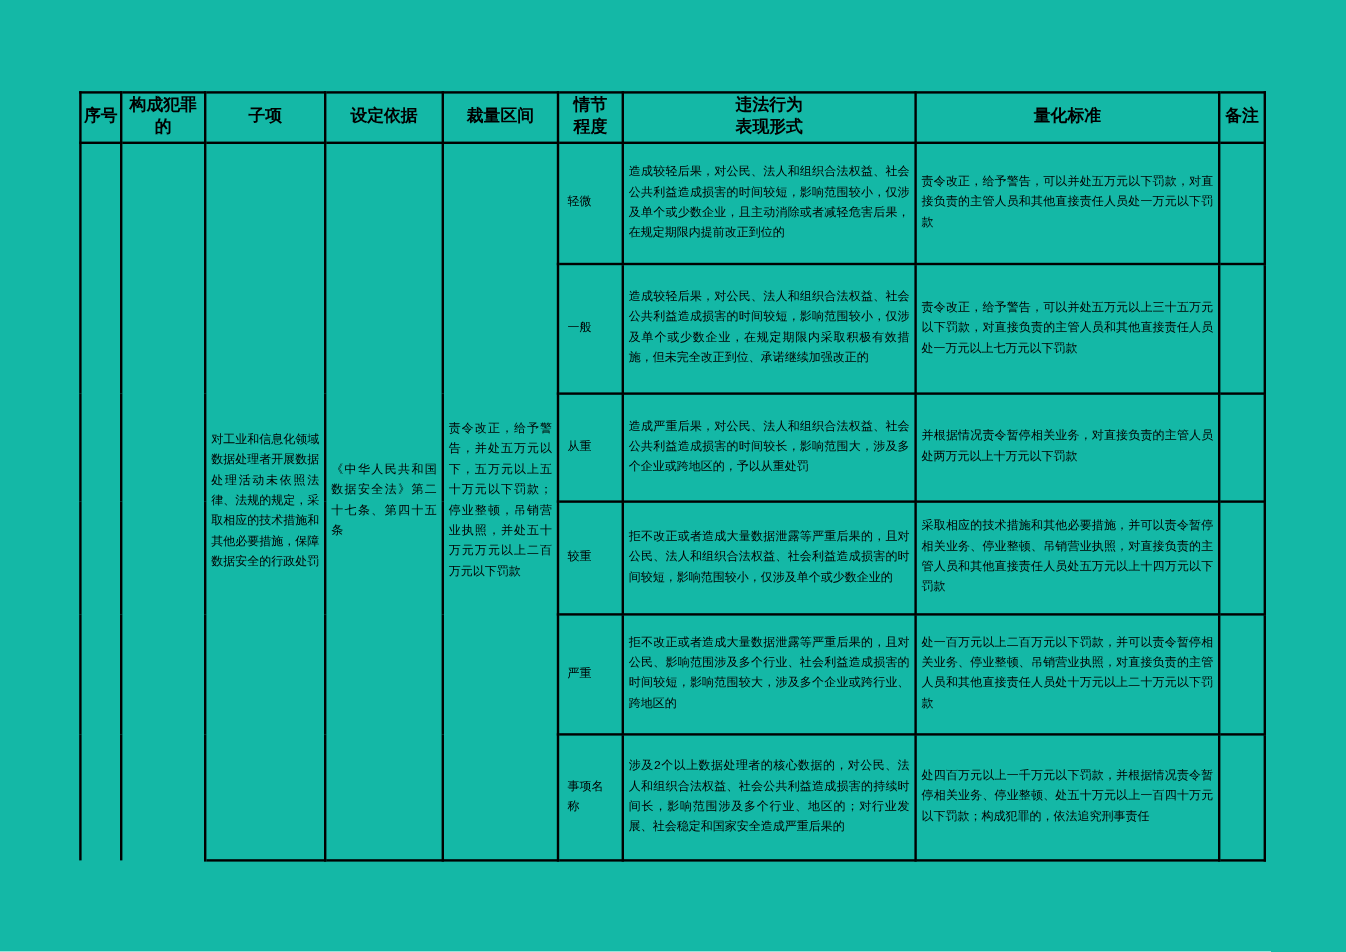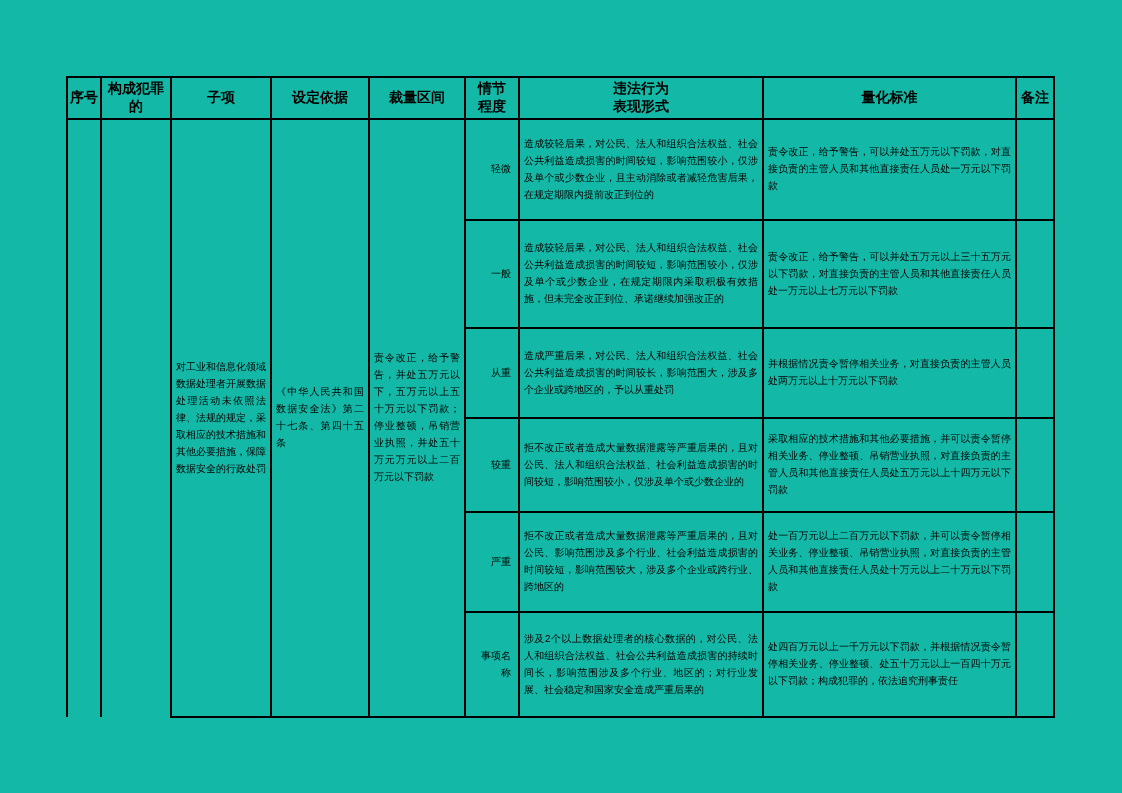--- a/index.html
+++ b/index.html
@@ -37,21 +37,21 @@
     padding: 2px 1px;
   }
   .grid td {
     font-size: 10px;
     line-height: 17px;
     padding: 2px 4px;
     text-align: justify;
     text-justify: inter-ideograph;
   }
   .grid td.sev {
-    text-align: right;
+    text-align: left;
     padding: 14px 7px;
   }
   .grid td.nobottom { border-bottom: none; }
   tr.hdr   { height: 42px;  }
   tr.r1    { height: 101px; }
   tr.r2    { height: 108px; }
   tr.r3    { height: 90px;  }
   tr.r4    { height: 94px;  }
   tr.r5    { height: 100px; }
   tr.r6    { height: 105px; }

